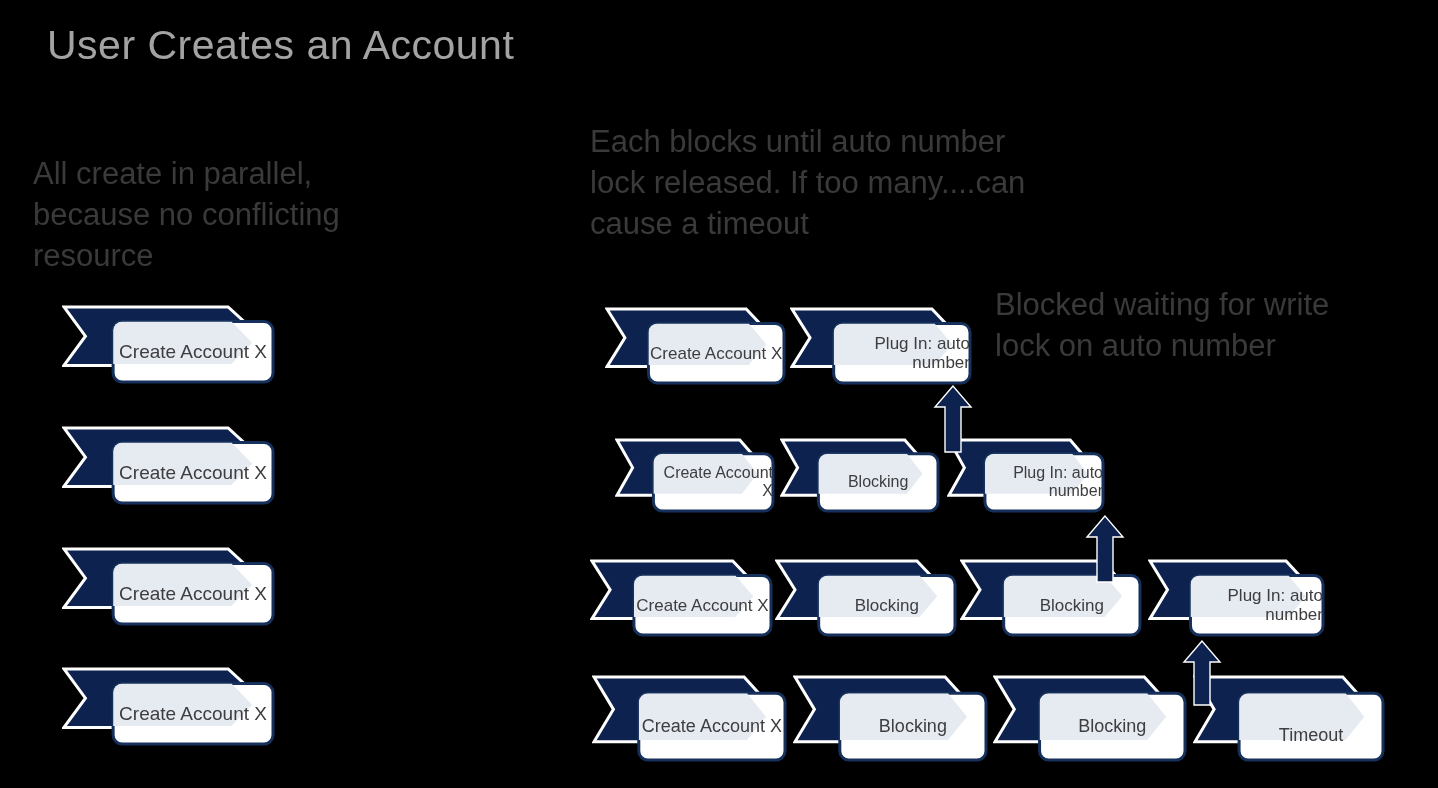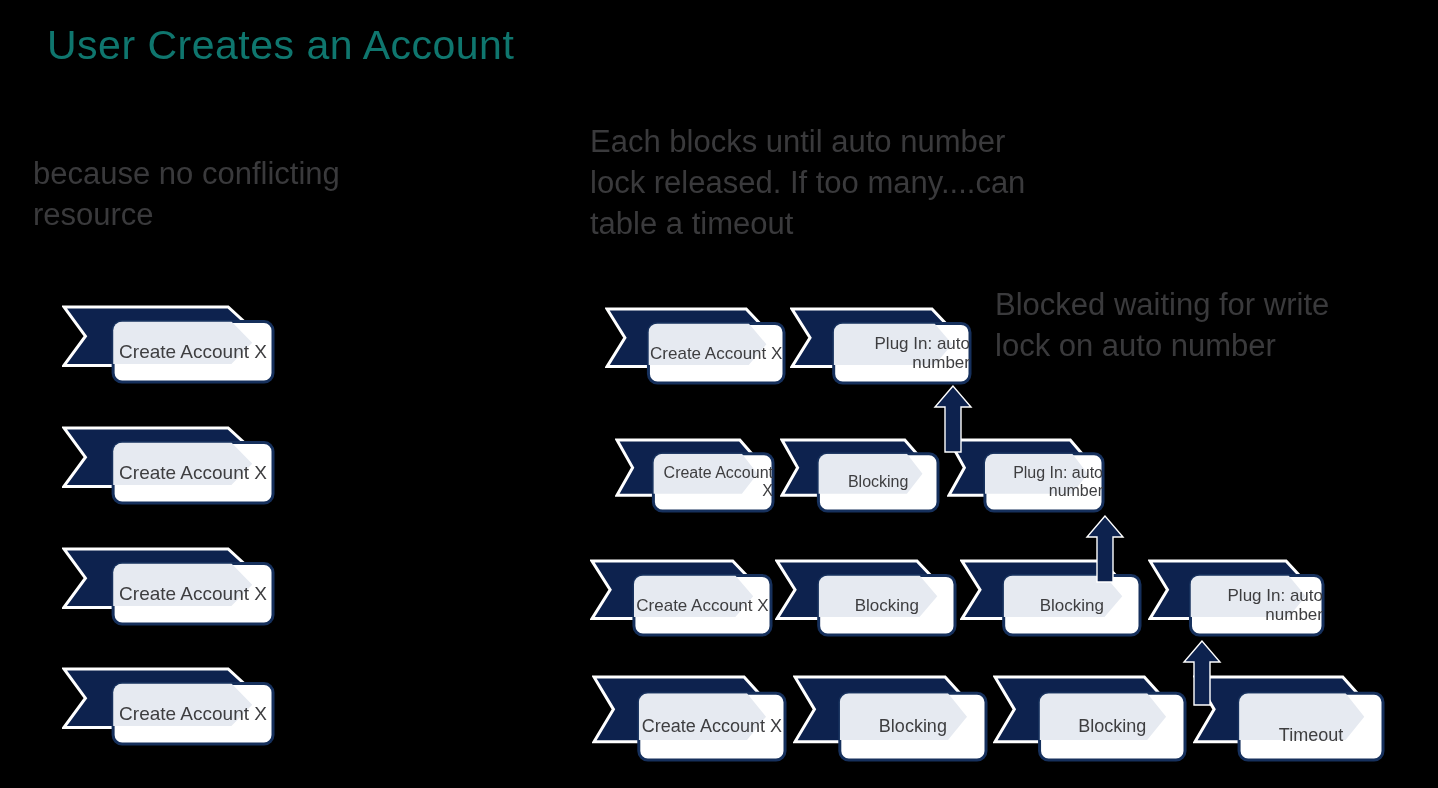--- a/index.html
+++ b/index.html
@@ -2,21 +2,21 @@
 <html><head>
 <meta charset="utf-8">
 <style>
   html,body{margin:0;padding:0;background:#000;}
   .slide{
     position:relative;width:1438px;height:788px;background:#000000;
     font-family:"Liberation Sans",sans-serif;overflow:hidden;
   }
   .slide-title{
     position:absolute;left:47px;top:22px;font-size:41px;font-weight:400;
-    color:#0f766e;letter-spacing:0.5px;white-space:nowrap;
+    color:#a3a3a3;letter-spacing:0.5px;white-space:nowrap;
   }
   .note{position:absolute;color:#3a3a3c;font-size:31px;line-height:41px;}
   .note div{white-space:nowrap;}
   .note-left{left:33px;top:153px;}
   .note-each-blocks{left:590px;top:121px;}
   .note-blocked{left:995px;top:284px;}
   #diagram{position:absolute;left:0;top:0;width:100%;height:100%;}
   .node{position:absolute;}
   .node svg{position:absolute;left:0;top:0;display:block;}
   .node-label{
@@ -26,28 +26,29 @@
   .up-arrow{position:absolute;z-index:5;overflow:visible;}
 </style>
 </head>
 <body>
 
 <div class="slide">
 
   <div class="slide-title">User Creates an Account</div>
 
   <div class="note note-left">
+    <div>All create in parallel,</div>
     <div>because no conflicting</div>
     <div>resource</div>
   </div>
 
   <div class="note note-each-blocks">
     <div>Each blocks until auto number</div>
     <div>lock released. If too many....can</div>
-    <div>table a timeout</div>
+    <div>cause a timeout</div>
   </div>
 
   <div class="note note-blocked">
     <div>Blocked waiting for write</div>
     <div>lock on auto number</div>
   </div>
 
   <div id="diagram">
       <div class="node" style="left: 62px; top: 305px; width: 213px; height: 79px;">
         <svg viewBox="0 0 213 79" width="213" height="79">

